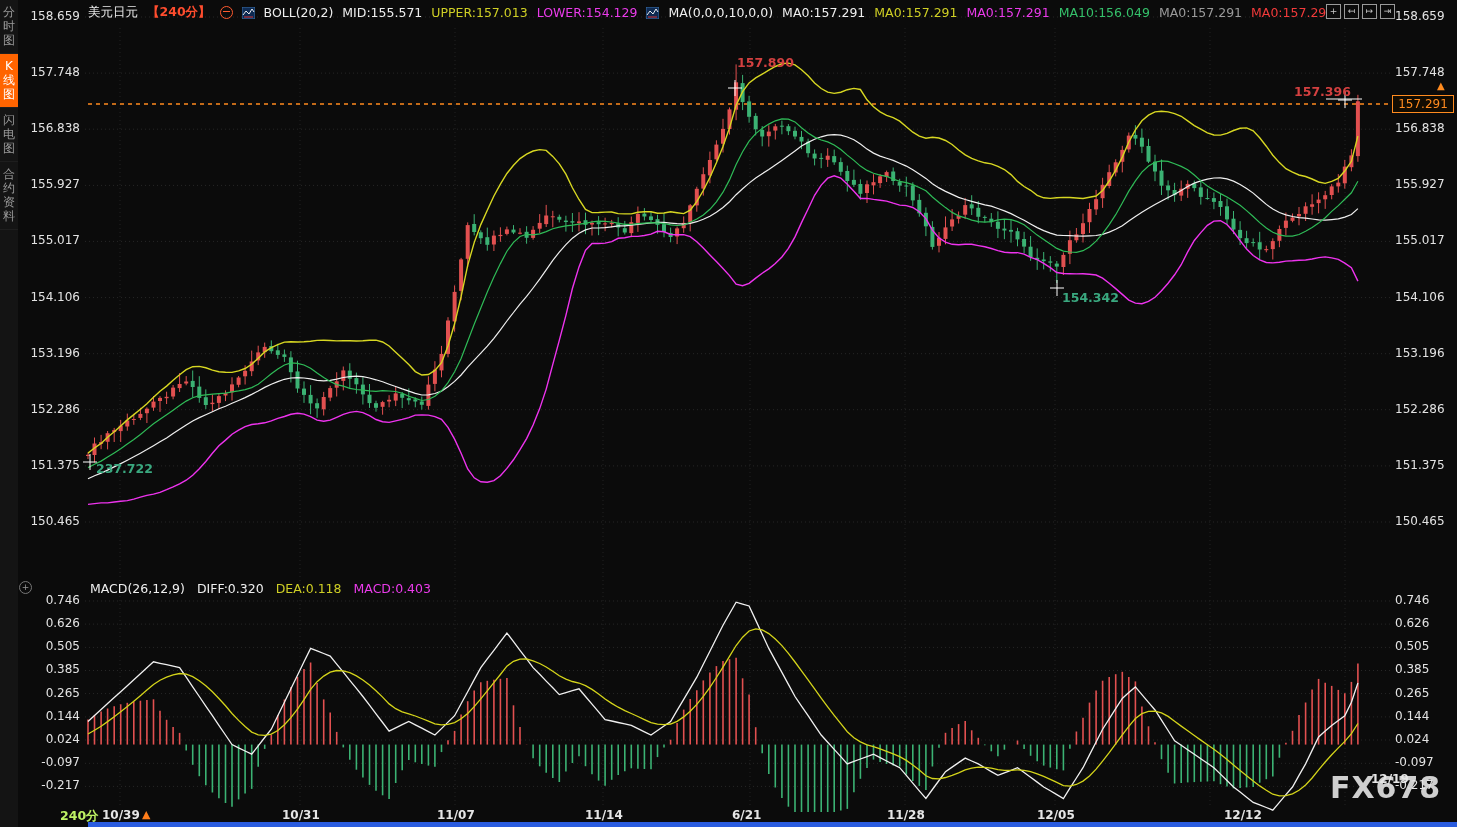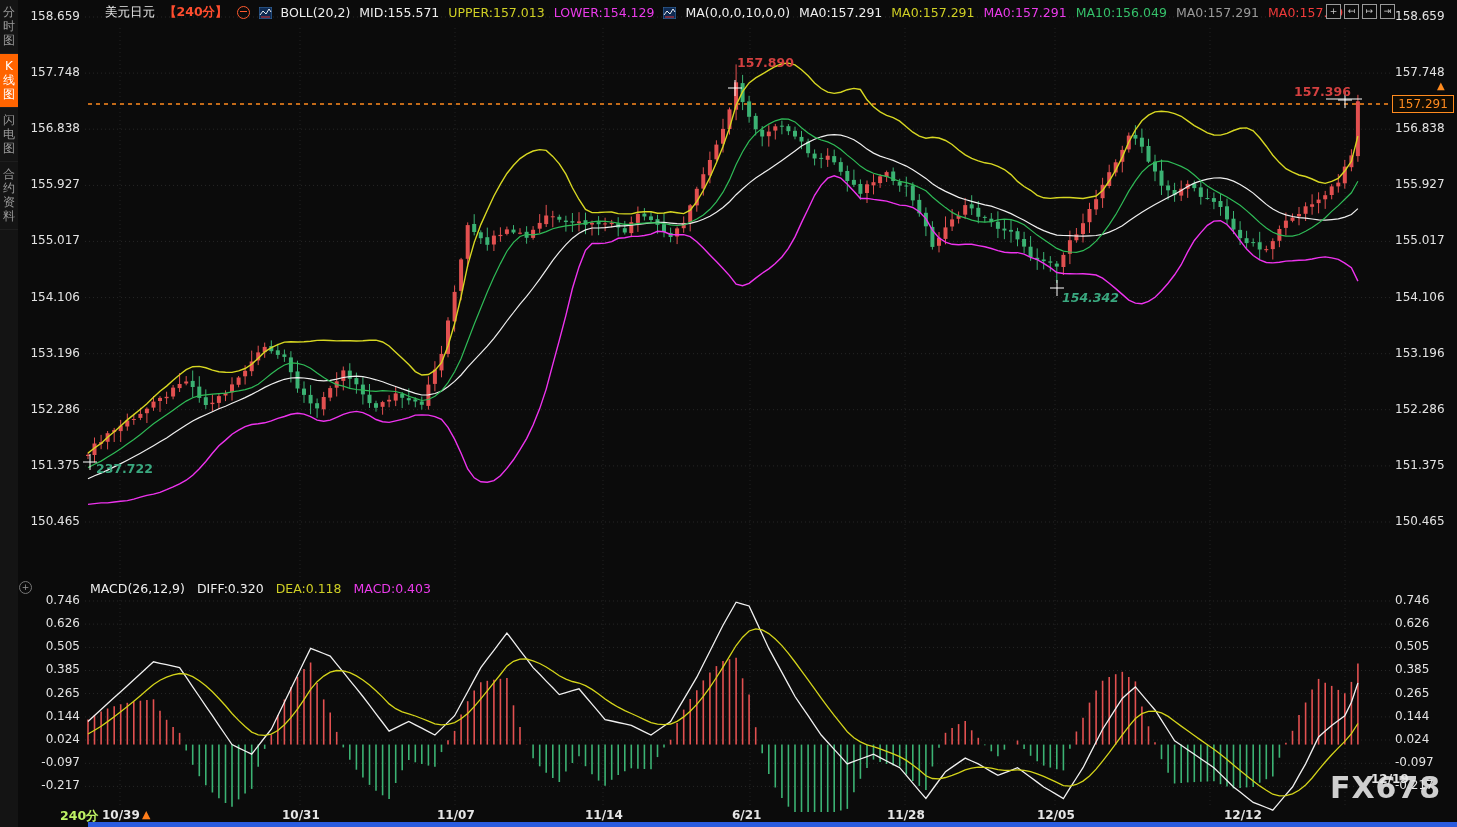--- a/index.html
+++ b/index.html
@@ -7,21 +7,21 @@
        font-family:"DejaVu Sans","Liberation Sans",sans-serif;font-size:12px;color:#ddd;}
   #chart-svg{position:absolute;left:0;top:0;z-index:1;}
   #overlay{position:absolute;left:0;top:0;width:100%;height:100%;z-index:2;pointer-events:none;}
   #overlay *{pointer-events:auto;}
   
   #sidebar{position:absolute;left:0;top:0;width:18px;height:827px;background:#141414;z-index:3;}
   .side-tab{width:18px;padding:5px 0 6px 0;text-align:center;font-size:12px;line-height:14px;
             color:#9a9a9a;word-break:break-all;border-bottom:1px solid #1e1e1e;cursor:pointer;}
   .side-tab.active{background:#ff6400;color:#fff;}
   
-  #hdr{position:absolute;left:105px;top:4px;display:flex;align-items:center;gap:9px;white-space:nowrap;z-index:4;font-size:12.5px;}
+  #hdr{position:absolute;left:88px;top:4px;display:flex;align-items:center;gap:9px;white-space:nowrap;z-index:4;font-size:12.5px;}
   #macd-hdr{position:absolute;left:90px;top:581px;display:flex;gap:12px;white-space:nowrap;z-index:4;font-size:12.5px;}
   .c-white{color:#efefef}.c-yellow{color:#cfcf25}.c-magenta{color:#ea3bea}.c-green{color:#35c06a}
   .c-gray{color:#9b9b9b}.c-red{color:#f23b3b}.c-period{color:#ff4d2e;font-weight:bold}
   .minus-circle{display:inline-block;width:11px;height:11px;border:1px solid #ff5a2e;border-radius:50%;position:relative;}
   .minus-circle::after{content:"";position:absolute;left:2px;right:2px;top:4px;height:1px;background:#ff5a2e;}
   
   #tools{position:absolute;left:1326px;top:4px;display:flex;gap:3px;z-index:4;}
   .tool{width:13px;height:13px;border:1px solid #9a9a9a;color:#c8c8c8;font-size:9px;line-height:12px;
         text-align:center;cursor:pointer;background:#0b0b0b;}
   
@@ -787,21 +787,21 @@
         <div class="date-lab" style="left: 282px; top: 808px;">10/31</div>
         <div class="date-lab" style="left: 437px; top: 808px;">11/07</div>
         <div class="date-lab" style="left: 585px; top: 808px;">11/14</div>
         <div class="date-lab" style="left: 732px; top: 808px;">6/21</div>
         <div class="date-lab" style="left: 887px; top: 808px;">11/28</div>
         <div class="date-lab" style="left: 1037px; top: 808px;">12/05</div>
         <div class="date-lab" style="left: 1192px; top: 808px; margin-left: 32px;">12/12</div>
         <div class="date-lab" style="left: 1327px; top: 772px; margin-left: 44px;">12/19</div>
         <div class="ann ann-red" style="left: 737px; top: 55px;">157.890</div>
         <div class="ann ann-red" style="left: 1294px; top: 84px;">157.396</div>
-        <div class="ann ann-green" style="left: 1062px; top: 290px; font-style: italic;">154.342</div>
+        <div class="ann ann-green" style="left: 1062px; top: 290px;">154.342</div>
         <div class="ann ann-green" style="left: 96px; top: 461px;">237.722</div>
       </div>
   </div>
 
   <div id="sidebar">
     <div class="side-tab">分时图</div>
     <div class="side-tab active">K线图</div>
     <div class="side-tab">闪电图</div>
     <div class="side-tab">合约资料</div>
   </div>

